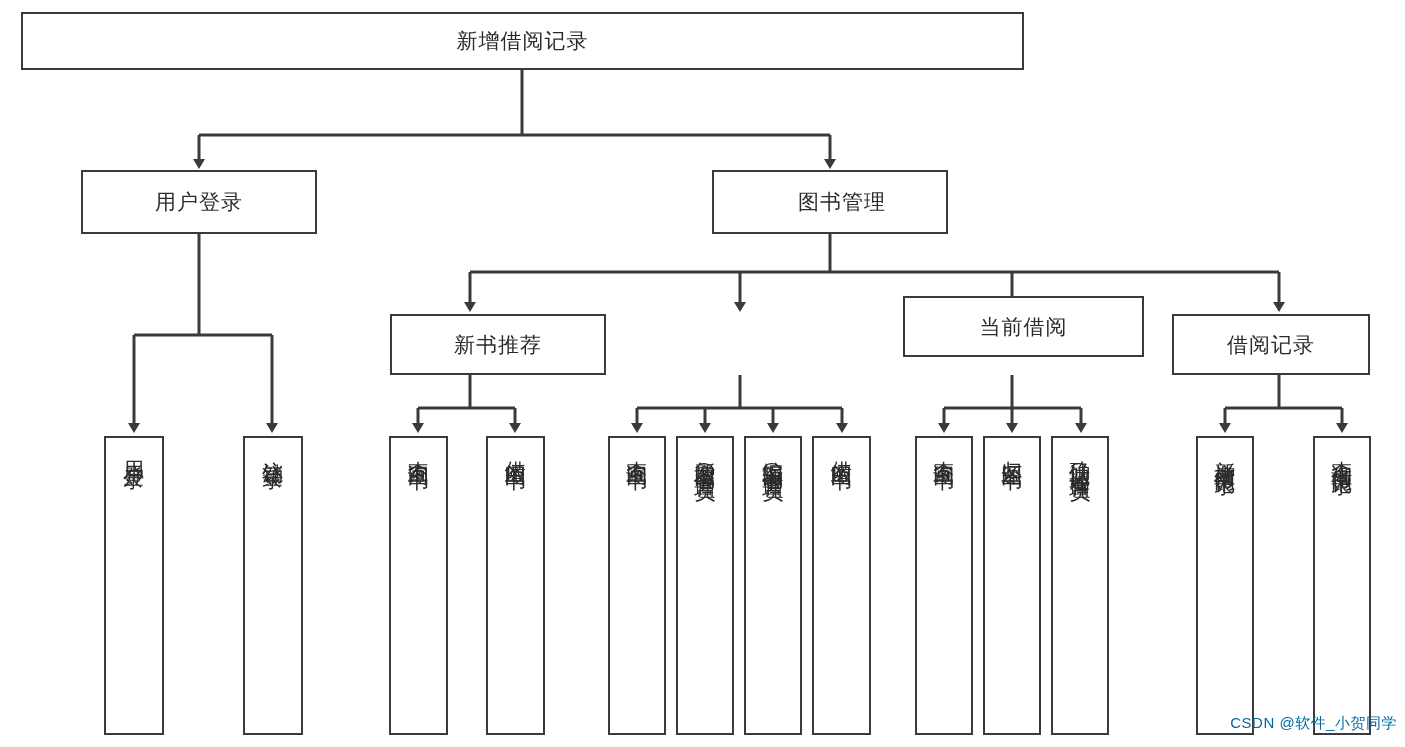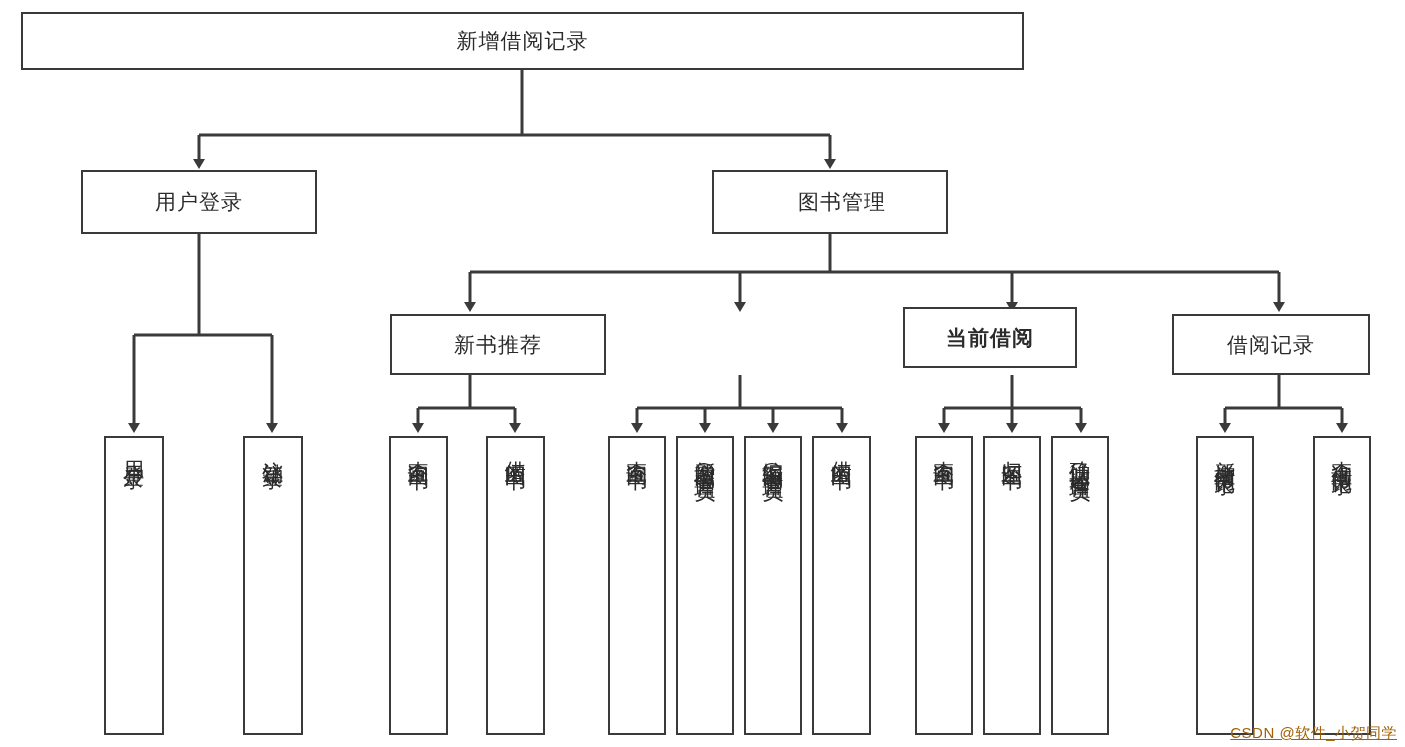--- a/index.html
+++ b/index.html
@@ -9,22 +9,22 @@
   svg.links{position:absolute;left:0;top:0;width:1405px;height:747px;}
   .node{position:absolute;box-sizing:border-box;background:#ffffff;
         border:2px solid #3a3a3a;display:flex;align-items:center;
         justify-content:center;color:#2b2b2b;}
   .node .lbl{display:block;text-align:center;line-height:1.12;}
   .node.h{font-size:21px;}
   .node.h .lbl{writing-mode:horizontal-tb;letter-spacing:1px;}
   .node.v{font-size:21px;padding:6px 2px;align-items:flex-start;}
   .node.v .lbl{writing-mode:vertical-rl;text-orientation:upright;
         letter-spacing:3px;margin:0 auto;}
-  .watermark{position:absolute;right:8px;bottom:4px;font-size:15px;
-        color:#a16207;letter-spacing:.5px;white-space:nowrap;text-decoration:underline;}
+  .watermark{position:absolute;right:8px;bottom:14px;font-size:15px;
+        color:#0369a1;letter-spacing:.5px;white-space:nowrap;}
 </style>
 </head>
 <body>
 
 <div id="canvas">
 
   <svg class="links" viewBox="0 0 1405 747" xmlns="http://www.w3.org/2000/svg">
     <defs>
       <marker id="ah" markerWidth="10" markerHeight="12" refX="1" refY="6" orient="auto" markerUnits="userSpaceOnUse">
         <path d="M0,0 L10,6 L0,12 z" fill="#3a3a3a"></path>
@@ -81,21 +81,21 @@
   <div class="node h" style="left:81px;top:170px;width:236px;height:64px;">
     <span class="lbl">用户登录</span>
   </div>
   <div class="node h" style="left:712px;top:170px;width:236px;height:64px;padding-left:24px;">
     <span class="lbl">图书管理</span>
   </div>
 
   <div class="node h" style="left:362px;top:314px;width:216px;height:61px;margin-left:28px;">
     <span class="lbl">新书推荐</span>
   </div>
-  <div class="node h" style="left:903px;top:307px;width:174px;height:61px;font-weight:bold;">
+  <div class="node h" style="left:903px;top:296px;width:241px;height:61px;">
     <span class="lbl">当前借阅</span>
   </div>
   <div class="node h" style="left:1172px;top:314px;width:198px;height:61px;">
     <span class="lbl">借阅记录</span>
   </div>
 
   <div class="node v" style="left:104px;top:436px;width:60px;height:299px;">
     <span class="lbl">用户登录</span>
   </div>
   <div class="node v" style="left:243px;top:436px;width:60px;height:299px;">

